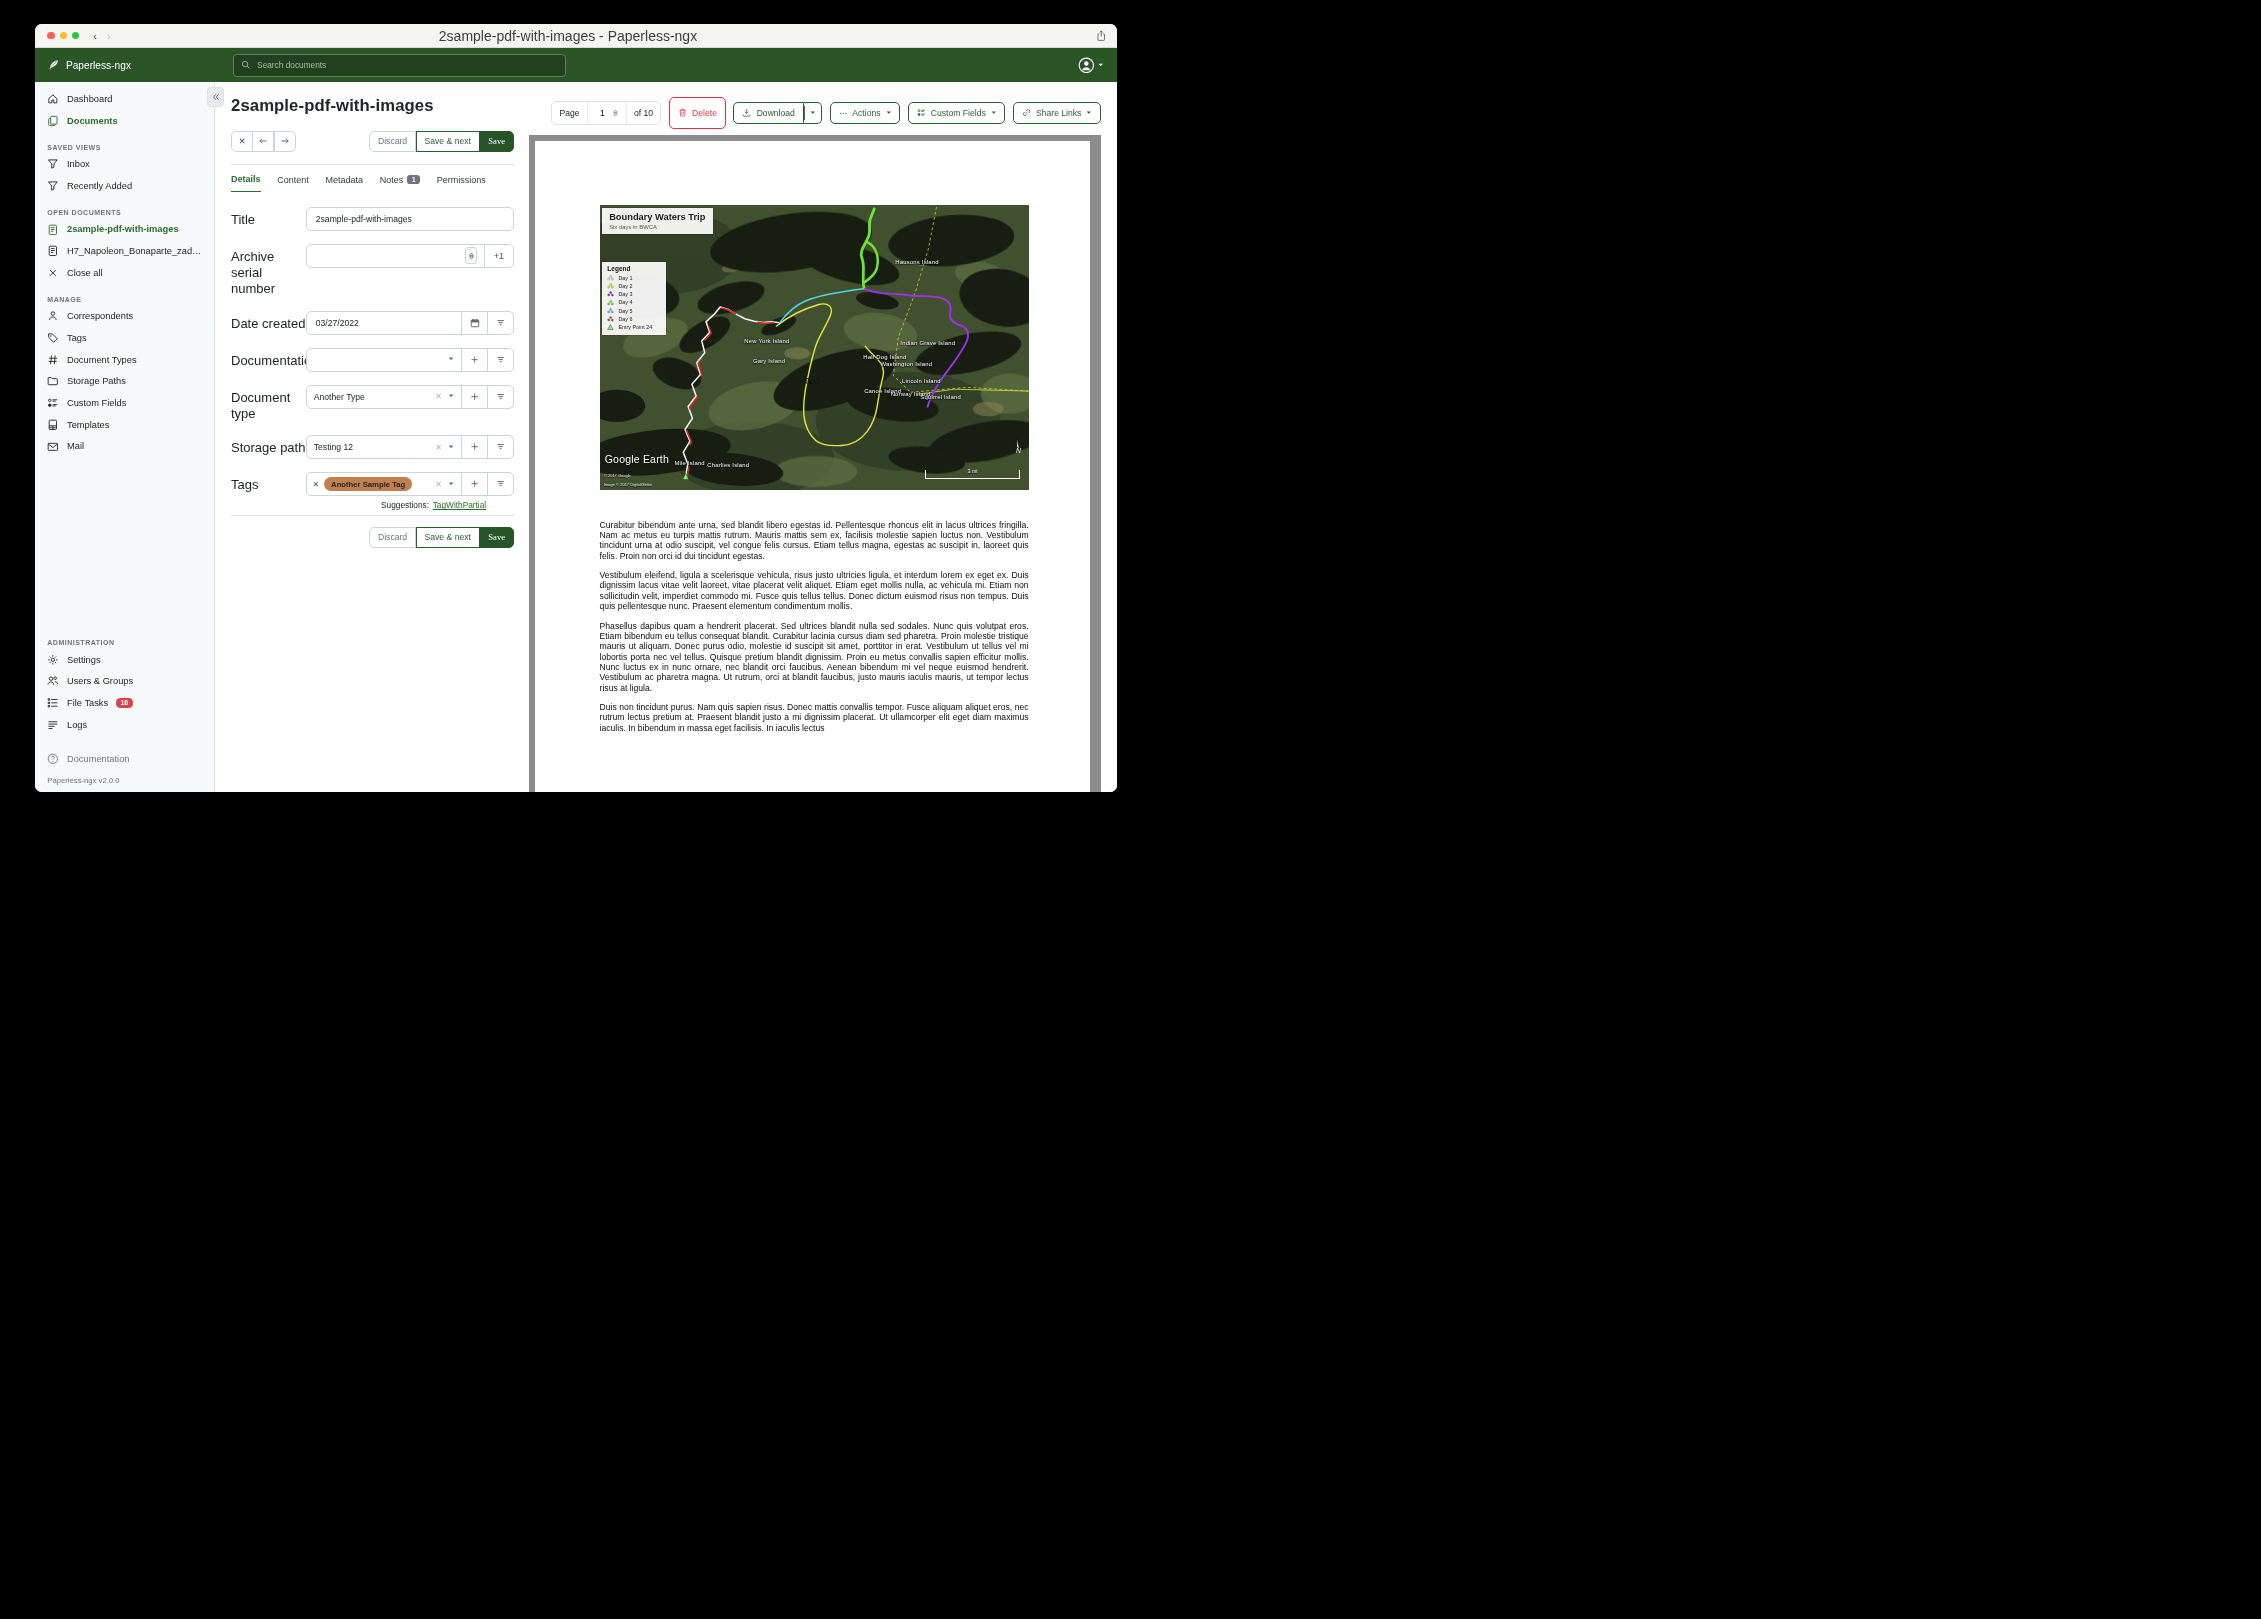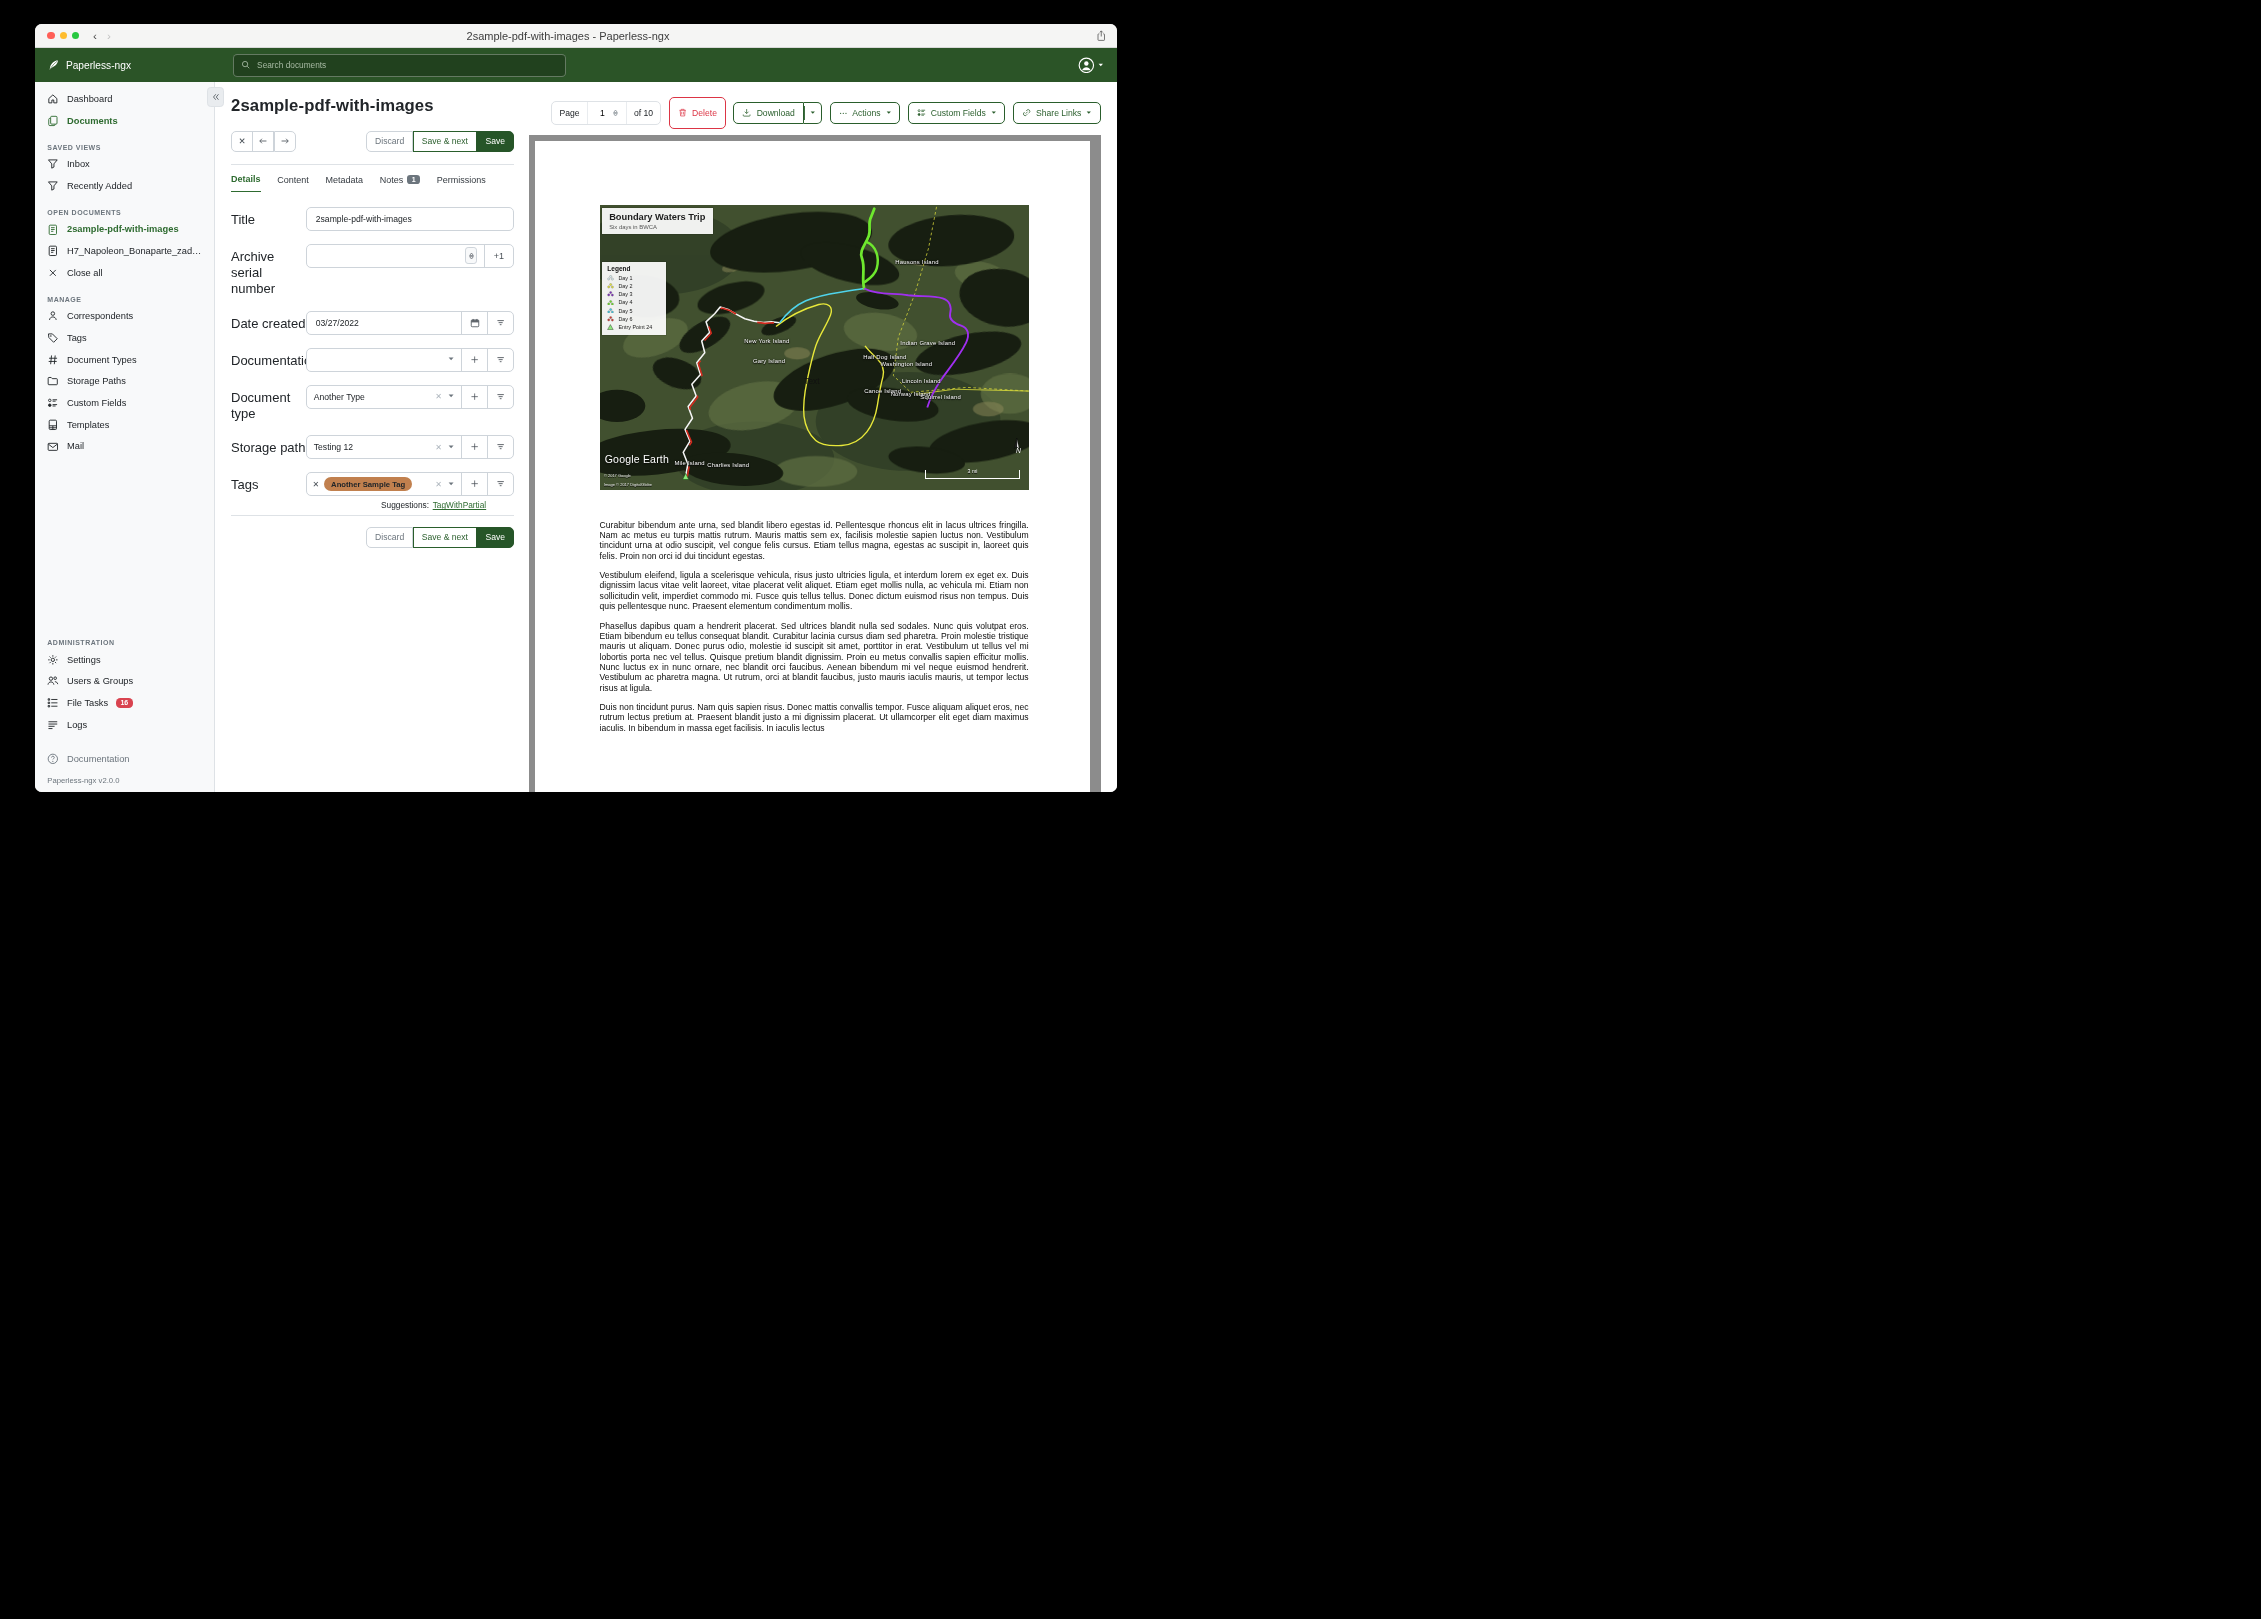--- a/index.html
+++ b/index.html
@@ -7,21 +7,21 @@
           font-family:"Liberation Sans",sans-serif;-webkit-font-smoothing:antialiased;}
   .window{position:absolute;left:35px;top:24px;width:1082px;height:768px;border-radius:6.8px;
           overflow:hidden;background:#fff;box-shadow:0 15.4px 43px rgba(0,0,0,.65);display:flex;flex-direction:column;}
   
   .titlebar{height:23px;background:#f5f5f4;display:flex;align-items:center;position:relative;flex:0 0 auto;border-bottom:0.6px solid #d8d8d8;}
   .lights{display:flex;gap:5px;margin-left:12.3px;}
   .light{width:7.4px;height:7.4px;border-radius:50%;}
   .l-red{background:#ff5f57;}.l-yellow{background:#febc2e;}.l-green{background:#28c840;}
   .navchev{font-size:11.7px;line-height:1;margin-left:13.6px;color:#4a4a4a;font-weight:400;}
   .navchev.fwd{margin-left:10px;color:#c2c2c2;}
-  .tb-title{position:absolute;left:0;right:16px;text-align:center;font-size:11px;color:#3d3d3d;pointer-events:none;}
+  .tb-title{position:absolute;left:0;right:16px;text-align:center;font-size:14px;color:#3d3d3d;pointer-events:none;}
   .tb-share{position:absolute;right:11px;top:5.6px;color:#5c5c5c;}
   
   .appbar{height:34px;background:#2b5427;position:relative;display:flex;align-items:center;flex:0 0 auto;}
   .brand{display:flex;align-items:center;gap:5.6px;margin-left:12.3px;color:#fff;font-size:10.2px;}
   .search{position:absolute;left:198px;width:317px;height:21px;background:rgba(0,0,0,.22);
           border:0.6px solid rgba(255,255,255,.30);border-radius:4.3px;display:flex;align-items:center;padding:0 6.8px;gap:5px;color:#aebfab;}
   .search input{background:transparent;border:none;outline:none;color:#dfe8dd;font-size:8.3px;width:100%;}
   .search input::placeholder{color:#a7baa3;}
   .avatar{position:absolute;right:13.6px;display:flex;align-items:center;gap:3.1px;color:#fff;}
   
@@ -43,21 +43,21 @@
                 border-radius:3.7px;display:flex;align-items:center;justify-content:center;color:#495057;z-index:5;}
   
   .edit-col{position:absolute;left:16px;top:11px;width:283px;}
   .doc-title{font-size:16.7px;font-weight:550;color:#212529;margin:2.5px 0 15px;letter-spacing:0.1px;}
   .ctl-row{display:flex;justify-content:space-between;align-items:center;}
   .btn{display:flex;align-items:center;justify-content:center;gap:5px;height:21px;background:#fff;
        border:0.6px solid #ced4da;font-size:8.6px;color:#343a40;border-radius:5px;padding:0 8px;cursor:pointer;box-sizing:border-box;}
   .grp{display:flex;}
   .grp .btn{border-radius:0;margin-left:-0.6px;}
   .grp .btn:first-child{border-radius:5px 0 0 5px;margin-left:0;}
-  .grp .btn:last-child{border-radius:0 5px 5px 0;}
+  .grp .btn:last-child{border-radius:0 5px 5px 0;font-family:Liberation Serif, serif;}
   .btn.sq{width:22px;padding:0;color:#495057;}
   .btn.muted{color:#6c757d;}
   .btn.green-o{color:#2a5e2c;border-color:#2a5e2c;font-weight:500;}
   .btn.green-f{color:#fff;background:#265528;border-color:#265528;font-weight:500;}
   .divider{border-top:0.6px solid #dee2e6;margin-top:12.3px;}
   .tabs{display:flex;gap:16.7px;margin-top:0;padding:9.3px 0 0;text-align:right;}
   .tab{font-size:9px;color:#343a40;padding-bottom:6.8px;display:flex;align-items:center;gap:4.3px;cursor:pointer;}
   .tab.active{color:#2e6b30;font-weight:700;border-bottom:1.9px solid #2e6b30;}
   .tab .nbadge{background:#6c757d;color:#fff;font-size:7px;font-weight:700;border-radius:3.1px;padding:1.2px 4.3px;}
   .form{margin-top:15px;}

